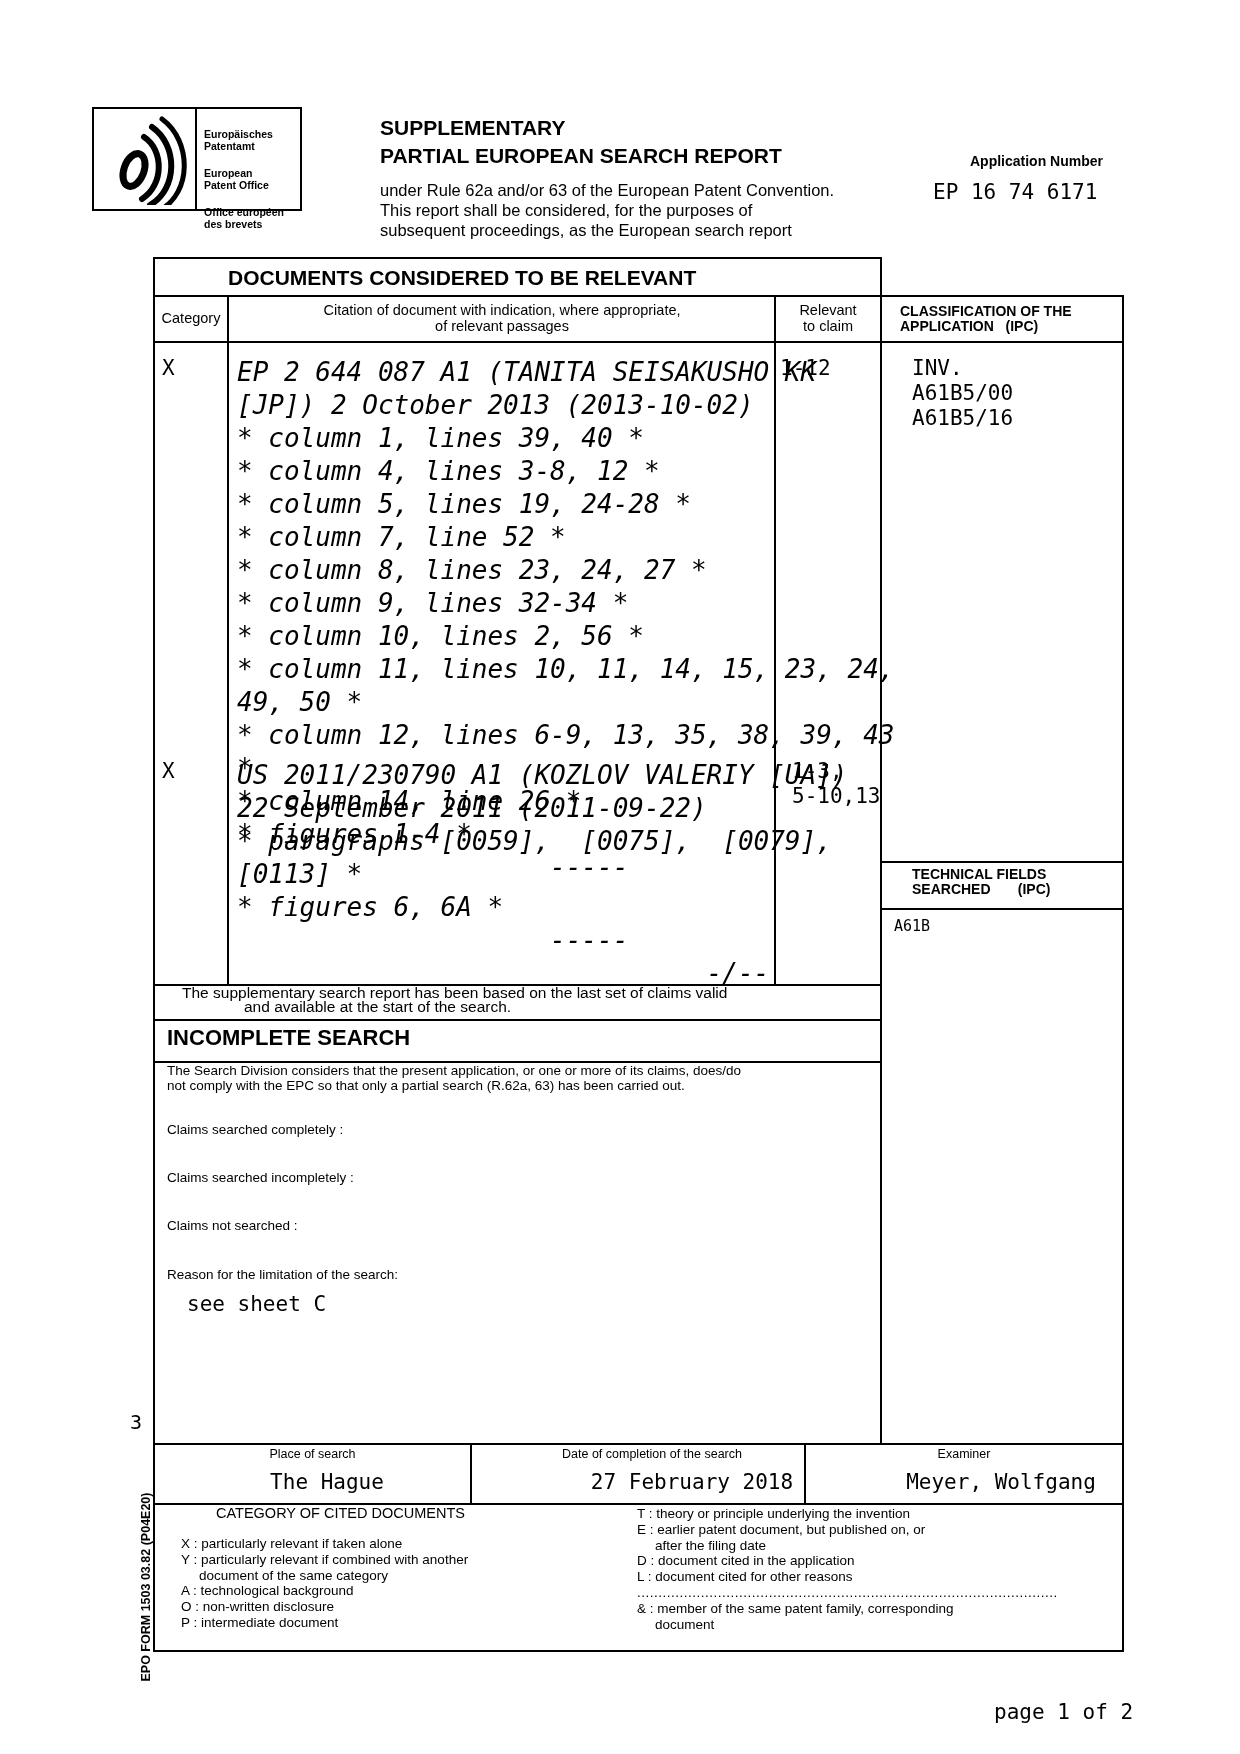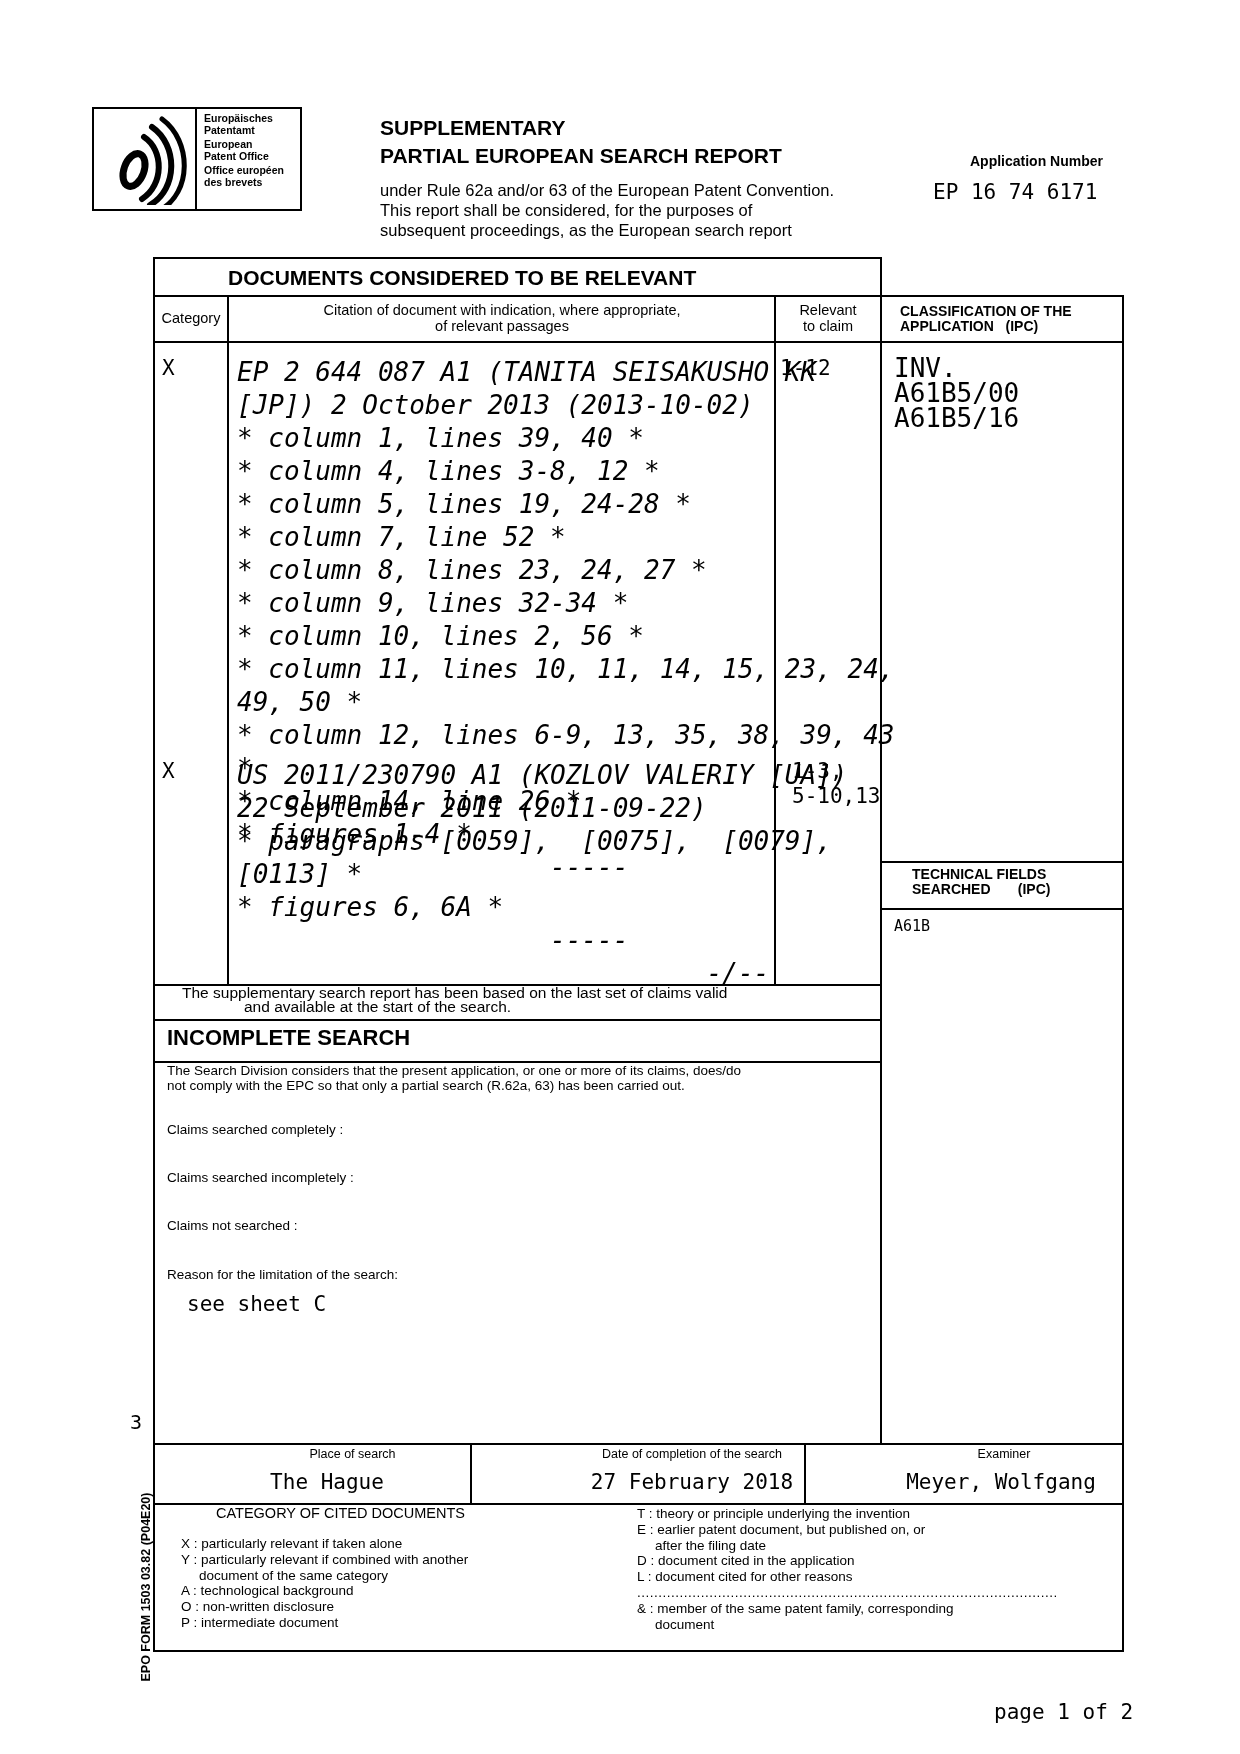--- a/index.html
+++ b/index.html
@@ -5,21 +5,21 @@
   html, body { margin: 0; padding: 0; background: #ffffff; }
   body { width: 1240px; height: 1754px; position: relative; overflow: hidden; color: #000; font-family: "Liberation Sans", sans-serif; }
   .abs { position: absolute; }
   .mono { font-family: "DejaVu Sans Mono", "Liberation Mono", monospace; }
 
   
   #logo-box { left: 92px; top: 107px; width: 210px; height: 104px; border: 2px solid #000; box-sizing: border-box; }
   #logo-divider { left: 101px; top: 0; width: 2px; height: 100px; background: #000; }
   #logo-mark { left: 10px; top: 6px; width: 88px; height: 90px; }
   #logo-text { left: 110px; top: 4px; width: 96px; font-size: 10.5px; line-height: 11.5px; font-weight: bold; }
-  #logo-text div { margin-bottom: 3px; }
+  #logo-text div { margin-bottom: 3px; margin-top: 16px; }
 
   
   #title1 { left: 380px; top: 116px; font-size: 21px; font-weight: bold; }
   #title2 { left: 380px; top: 144px; font-size: 21px; font-weight: bold; }
   #subtitle { left: 380px; top: 180px; width: 540px; font-size: 16.5px; line-height: 20px; }
   #appnum-label { left: 970px; top: 153px; font-size: 14px; font-weight: bold; }
   #appnum { left: 933px; top: 180px; font-size: 21px; }
 
   
   .line-h { position: absolute; height: 2px; background: #000; }
@@ -28,32 +28,32 @@
   #docs-header { left: 228px; top: 266px; font-size: 21px; font-weight: bold; }
   .colhead { font-size: 14.5px; line-height: 16px; text-align: center; }
   #col-category { left: 155px; top: 310px; width: 72px; }
   #col-citation { left: 232px; top: 302px; width: 540px; }
   #col-relevant { left: 778px; top: 302px; width: 100px; }
   #col-classification { left: 900px; top: 304px; width: 220px; text-align: left; font-weight: bold; font-size: 14px; line-height: 15px; }
 
   .cat { font-size: 21px; }
   .cit { font-size: 26px; line-height: 33px; white-space: pre; font-style: italic; }
   .rel { font-size: 21px; line-height: 25.2px; white-space: pre; }
-  .cls { font-size: 26px; line-height: 25.2px; white-space: pre; }
+  .cls { font-size: 21px; line-height: 25.2px; white-space: pre; margin-left: 18px; }
 
   #tech-head { left: 912px; top: 867px; font-size: 14px; line-height: 15px; font-weight: bold; white-space: pre; }
   #tech-value { left: 894px; top: 917px; font-size: 15px; }
 
   #notice { left: 182px; top: 986px; font-size: 15.5px; line-height: 14px; width: 600px; }
   #incomplete-title { left: 167px; top: 1025px; font-size: 22px; font-weight: bold; }
   #incomplete-body { left: 167px; top: 1063px; width: 720px; font-size: 13.5px; line-height: 15px; }
   .claim-label { font-size: 13.5px; text-align: right; }
   #reason-value { left: 187px; top: 1292px; font-size: 21px; }
 
-  .bt-label { font-size: 12.5px; text-align: center; margin-left: 40px; }
+  .bt-label { font-size: 12.5px; text-align: center; }
   .bt-value { font-size: 21px; text-align: center; padding-left: 37px; }
 
   .legend { font-size: 13.5px; line-height: 15.8px; }
   #legend-title { left: 216px; top: 1506px; font-size: 14.5px; }
   #left-legend { left: 181px; top: 1536px; }
   #right-legend { left: 637px; top: 1506px; }
   .indent { padding-left: 18px; }
   .dots { letter-spacing: 0.5px; overflow: hidden; white-space: nowrap; width: 420px; }
 
   #side-num { left: 130px; top: 1410px; font-size: 20px; }

